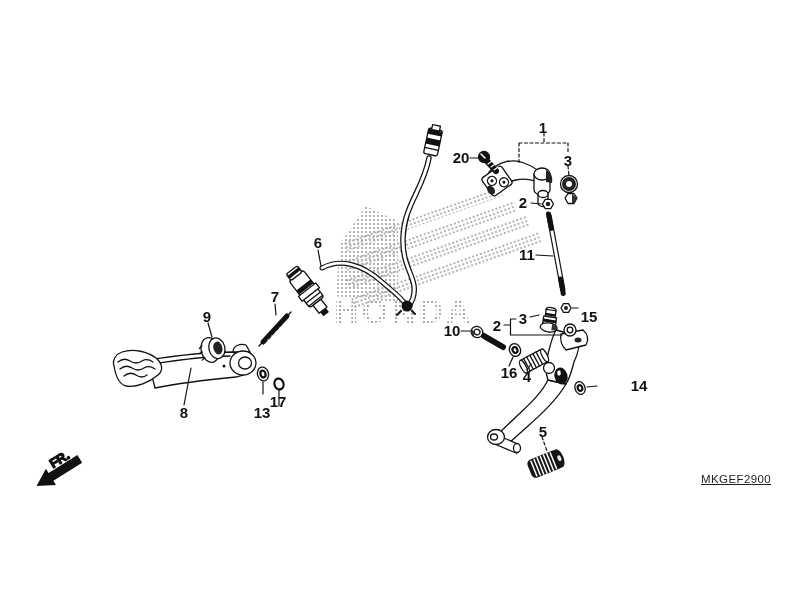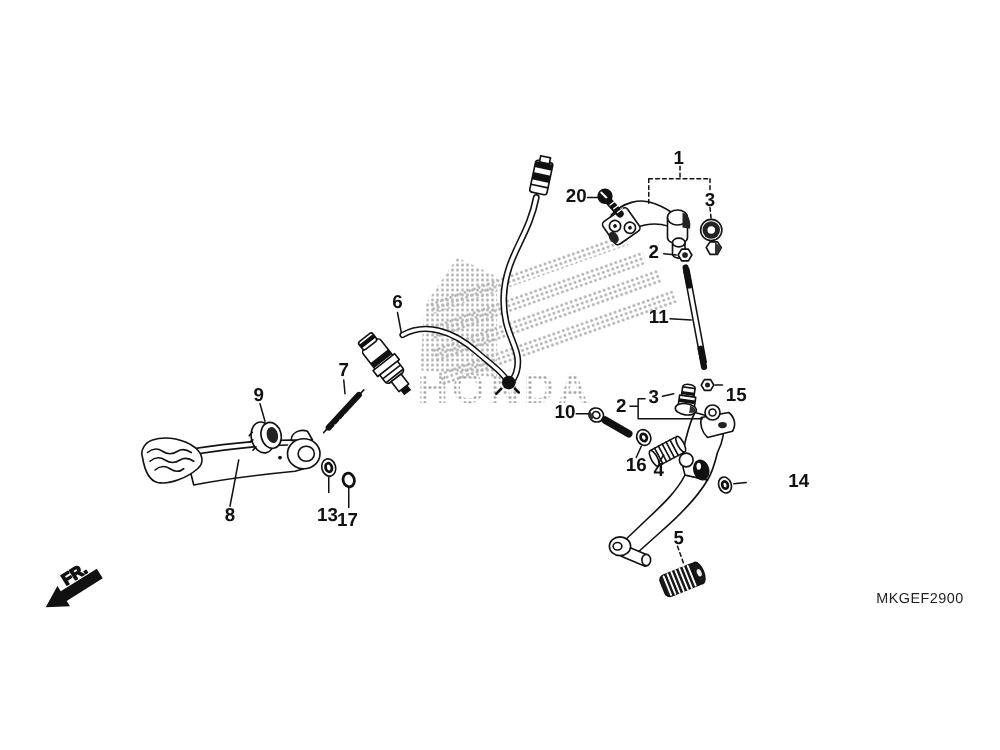--- a/index.html
+++ b/index.html
@@ -12,21 +12,21 @@
   
   .wm{position:absolute;background-image:radial-gradient(#b4b4b4 1px, rgba(0,0,0,0) 1.25px);
       background-size:4px 4px;}
   .wm-stripe{transform-origin:0 0;transform:rotate(-19.5deg);}
   .wm-root{clip-path:polygon(48% 0,100% 16%,100% 100%,0 94%,6% 40%);}
   .wm-text{position:absolute;left:334px;top:292px;width:200px;font-size:34px;font-weight:700;
            letter-spacing:3px;color:rgba(0,0,0,0);
            background-image:radial-gradient(#a9a9a9 1px, rgba(0,0,0,0) 1.25px);
            background-size:4px 4px;-webkit-background-clip:text;background-clip:text;}
   .diagram-code{position:absolute;left:701px;top:473px;font-size:11.5px;color:#222;
-                letter-spacing:0.4px;}
+                letter-spacing:0.4px;text-decoration:underline;}
   .fr-text{font:700 13px "Liberation Sans",sans-serif;fill:#111;}
 </style>
 </head>
 <body>
 
 <div class="stage">
 
   <div>
     <div class="wm wm-root" style="left:336px;top:206px;width:62px;height:96px;"></div>
     <div class="wm wm-stripe" style="left:343px;top:242px;width:166px;height:10px;"></div>
@@ -264,17 +264,17 @@
       <div class="callout" style="left: 452px; top: 330px;">10</div>
       <div class="callout" style="left: 509px; top: 372px;">16</div>
       <div class="callout" style="left: 527px; top: 376px;">4</div>
       <div class="callout" style="left: 607px; top: 385px; margin-left: 32px;">14</div>
       <div class="callout" style="left: 543px; top: 431px;">5</div>
       <div class="callout" style="left: 318px; top: 242px;">6</div>
       <div class="callout" style="left: 275px; top: 296px;">7</div>
       <div class="callout" style="left: 207px; top: 316px;">9</div>
       <div class="callout" style="left: 184px; top: 412px;">8</div>
       <div class="callout" style="left: 262px; top: 412px;">13</div>
-      <div class="callout" style="left: 278px; top: 416px; text-align: right;">17</div>
+      <div class="callout" style="left: 278px; top: 401px; text-align: right;">17</div>
     </div>
 
   <div class="diagram-code">MKGEF2900</div>
 </div>
 
 </body></html>

